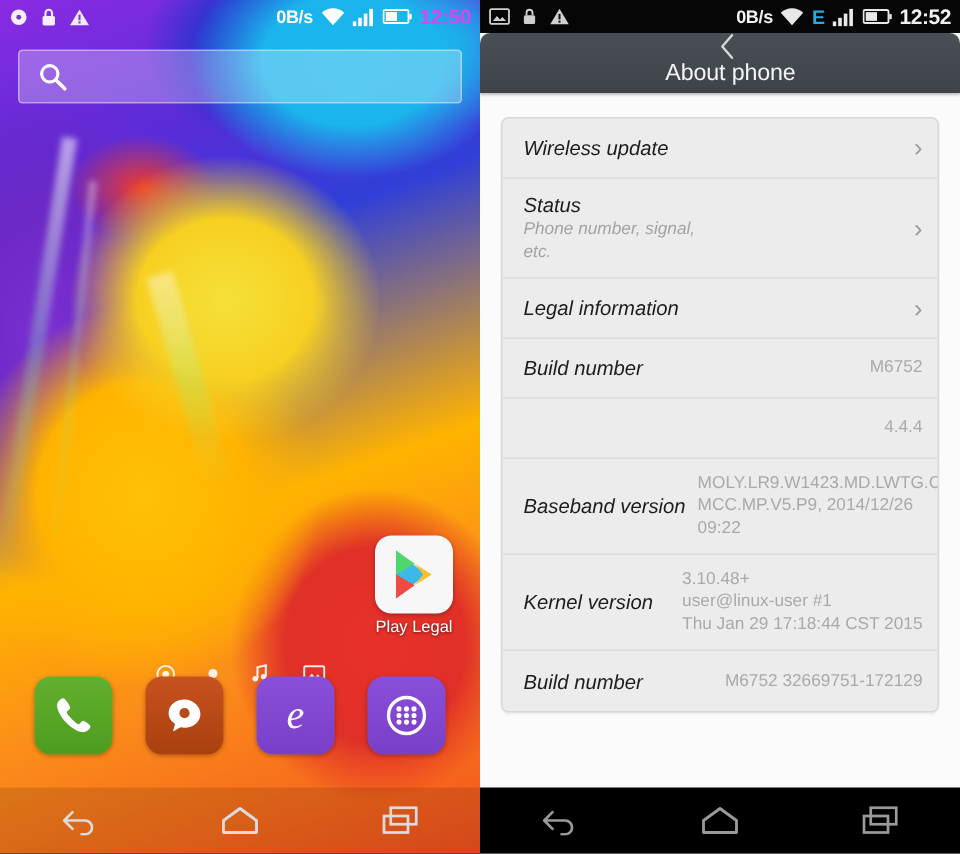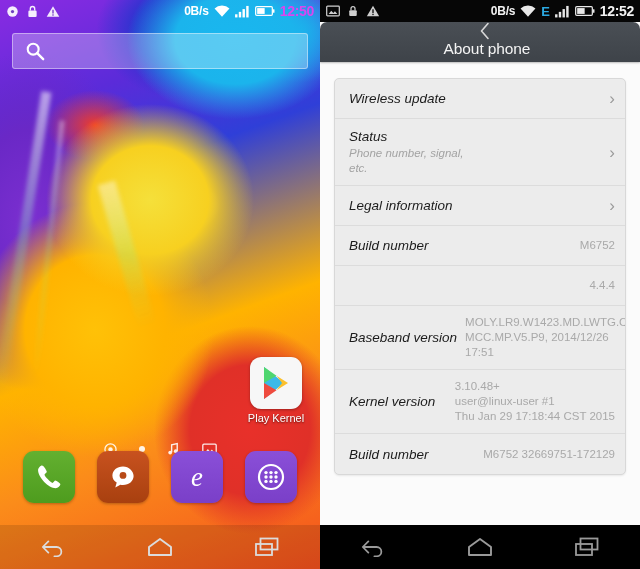--- a/index.html
+++ b/index.html
@@ -146,21 +146,21 @@
 
     <div class="appicon playstore">
       <svg width="32" height="34" viewBox="0 0 32 34">
         <path d="M4 1 L24 17 L4 33 Z" fill="#3bb9e8"></path>
         <path d="M4 1 L24 17 L4 33 Z" fill="none"></path>
         <path d="M4 1 L16.5 9.8 L4 17 Z" fill="#4fd66f"></path>
         <path d="M4 17 L16.5 24.2 L4 33 Z" fill="#ef4b3e"></path>
         <path d="M16.5 9.8 L28 17 L16.5 24.2 L22 17 Z" fill="#fbc02d"></path>
       </svg>
     </div>
-    <div class="playlabel">Play Kernel</div>
+    <div class="playlabel">Play Legal</div>
 
     <div class="pagedots">
       <svg class="pd" width="13" height="13" viewBox="0 0 14 14">
         <circle cx="7" cy="7" r="6" fill="none" stroke="#fff" stroke-width="1.4"></circle>
         <circle cx="7" cy="7" r="2.4" fill="#fff"></circle>
       </svg>
       <span class="pd pd-dot"></span>
       <svg class="pd" width="13" height="14" viewBox="0 0 14 15">
         <path d="M5 11V3l6-1.4v8" fill="none" stroke="#fff" stroke-width="1.5"></path>
         <circle cx="3.4" cy="11.3" r="2" fill="#fff"></circle>
@@ -301,21 +301,21 @@
         </div>
         <div class="row">
           <div class="row-value">4.4.4</div>
         </div>
         <div class="row pad-tall">
           <div class="row-main">
             <div class="row-title">Baseband version</div>
           </div>
           <div class="row-value">MOLY.LR9.W1423.MD.LWTG.C
 MCC.MP.V5.P9, 2014/12/26
-17:51</div>
+09:22</div>
         </div>
         <div class="row pad-tall">
           <div class="row-main">
             <div class="row-title">Kernel version</div>
           </div>
           <div class="row-value">3.10.48+
 user@linux-user #1
 Thu Jan 29 17:18:44 CST 2015</div>
         </div>
         <div class="row">

